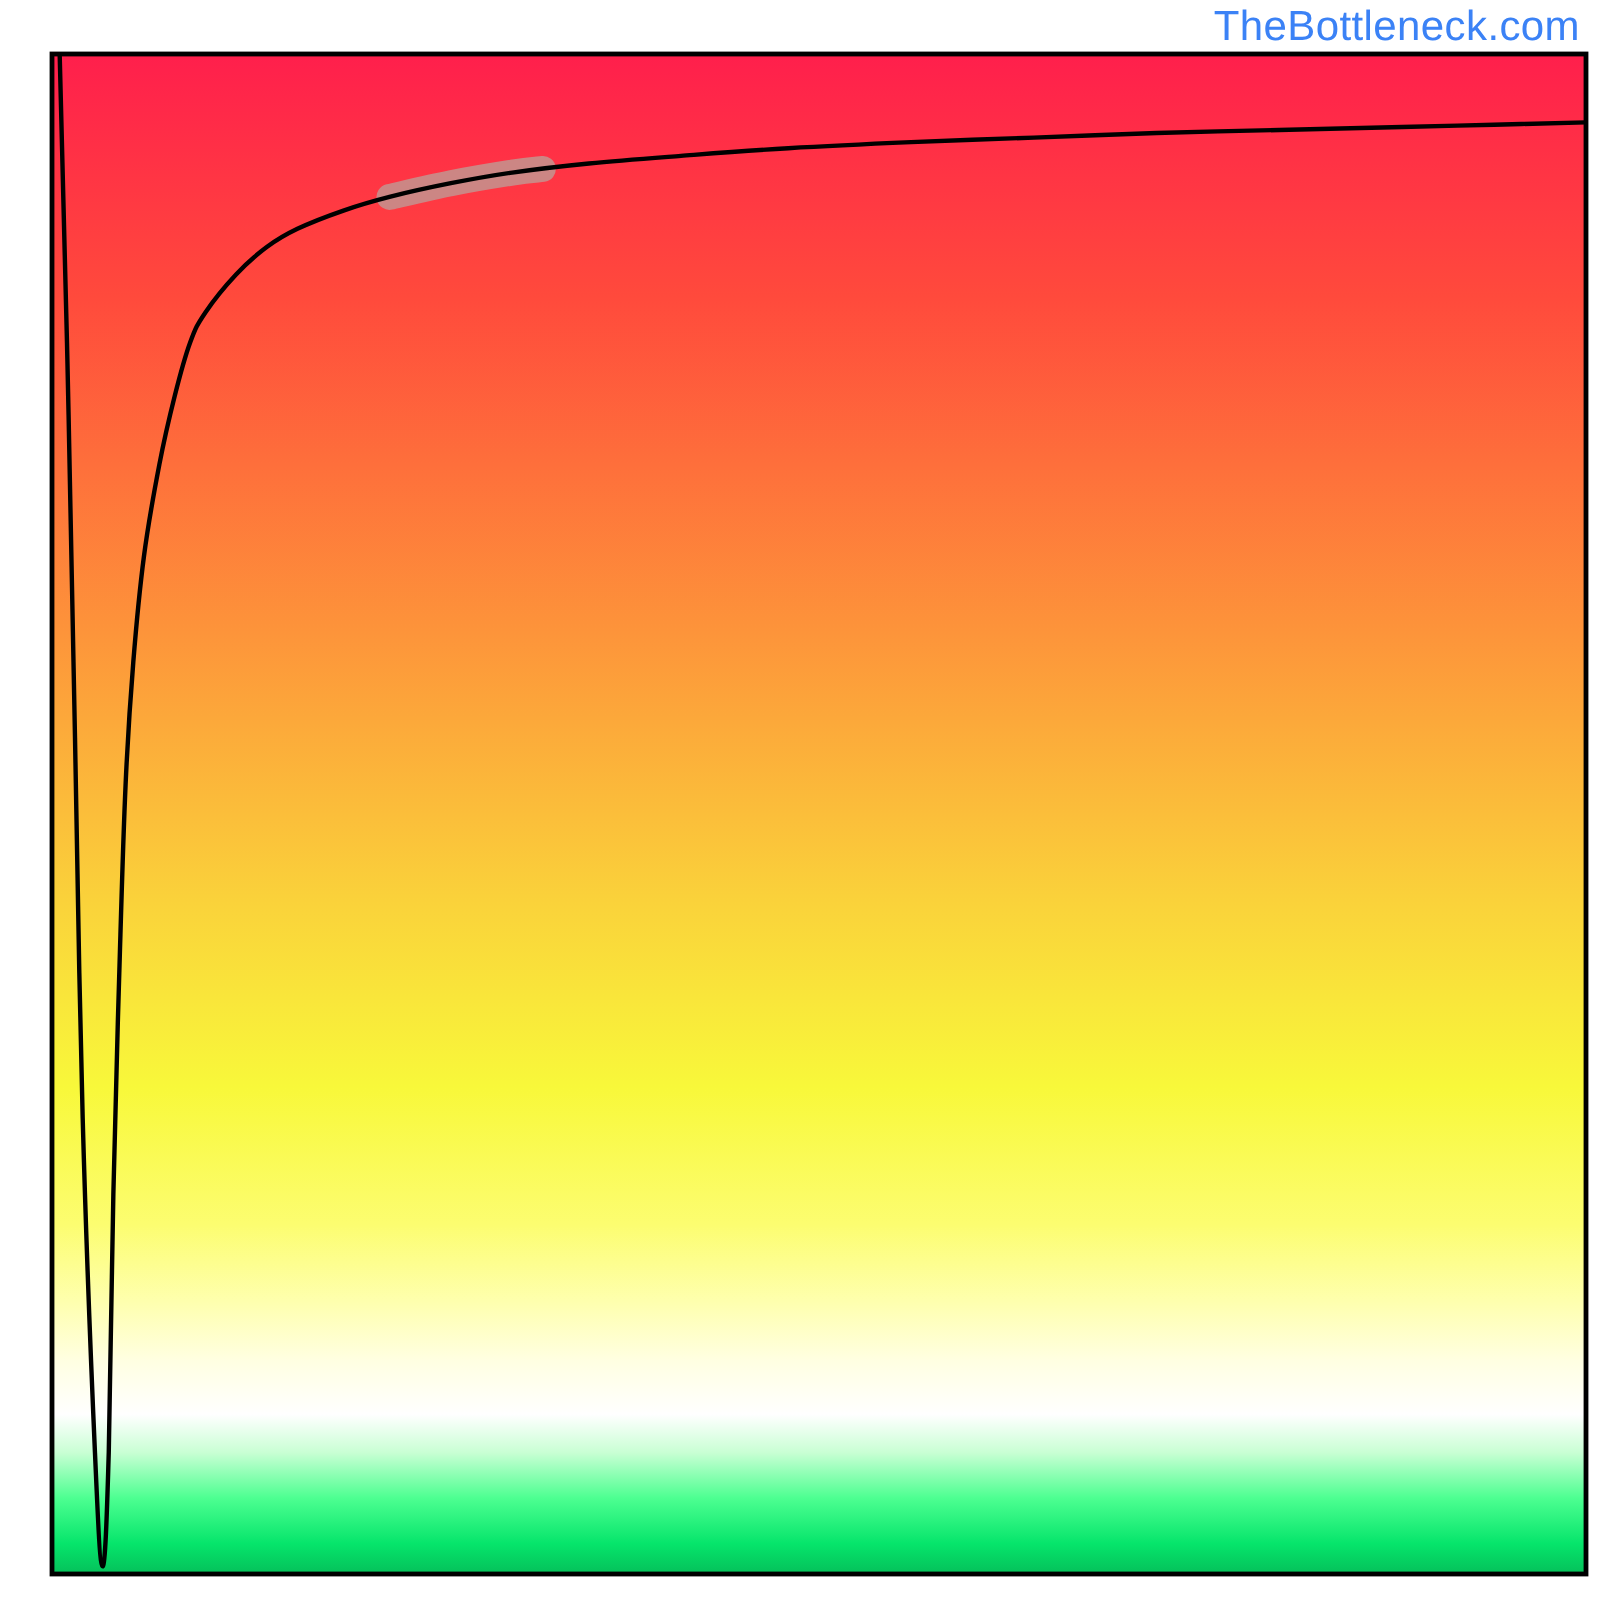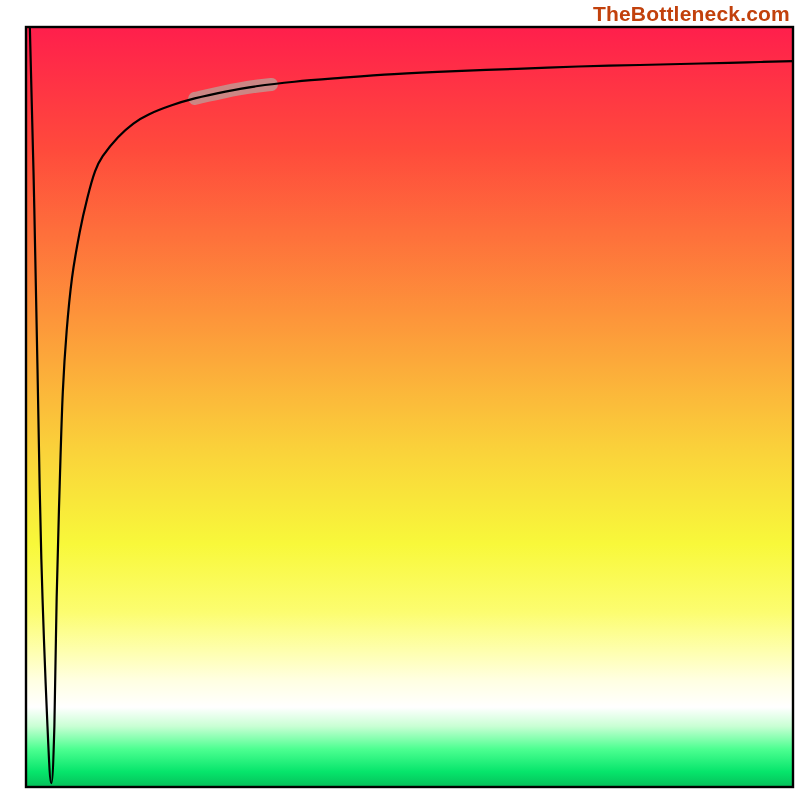--- a/index.html
+++ b/index.html
@@ -14,22 +14,22 @@
   .stage {
     position: relative;
     width: 800px;
     height: 800px;
   }
   .attribution {
     position: absolute;
     top: 2px;
     right: 10px;
     font-size: 21px;
-    color: #c2410c;
-    font-weight: 700;
+    color: #3b82f6;
+    font-weight: 400;
     letter-spacing: 0.2px;
   }
   svg.chart {
     position: absolute;
     left: 0;
     top: 0;
     width: 800px;
     height: 800px;
   }
 </style>

